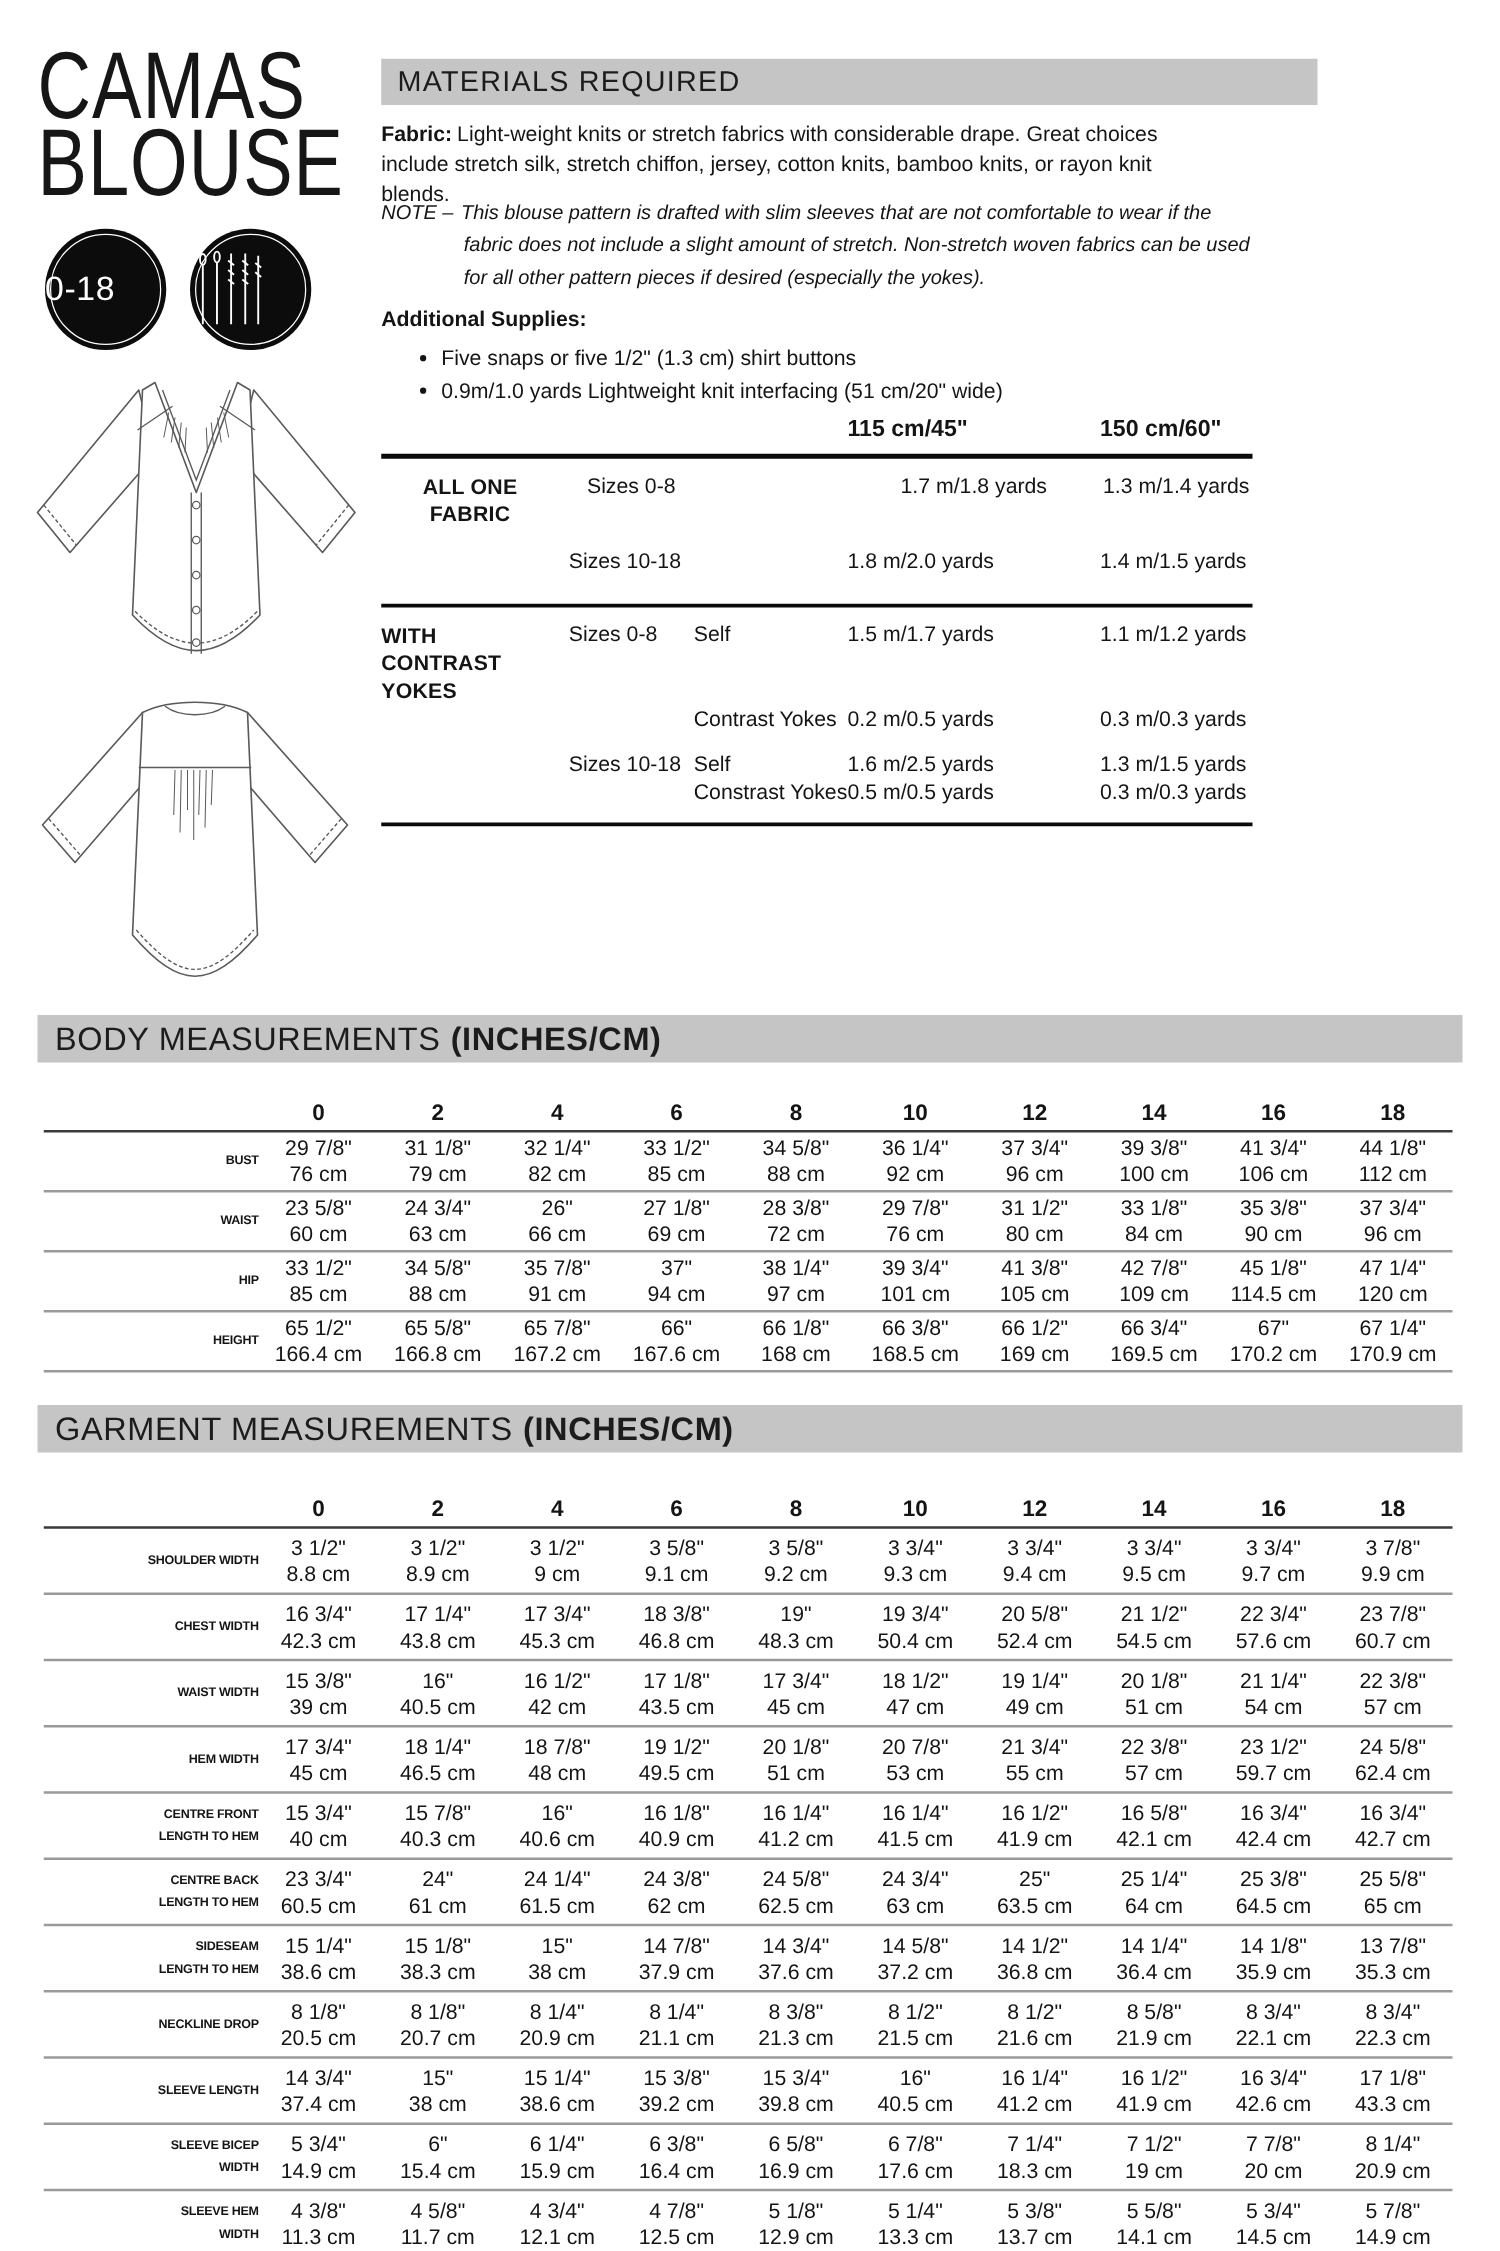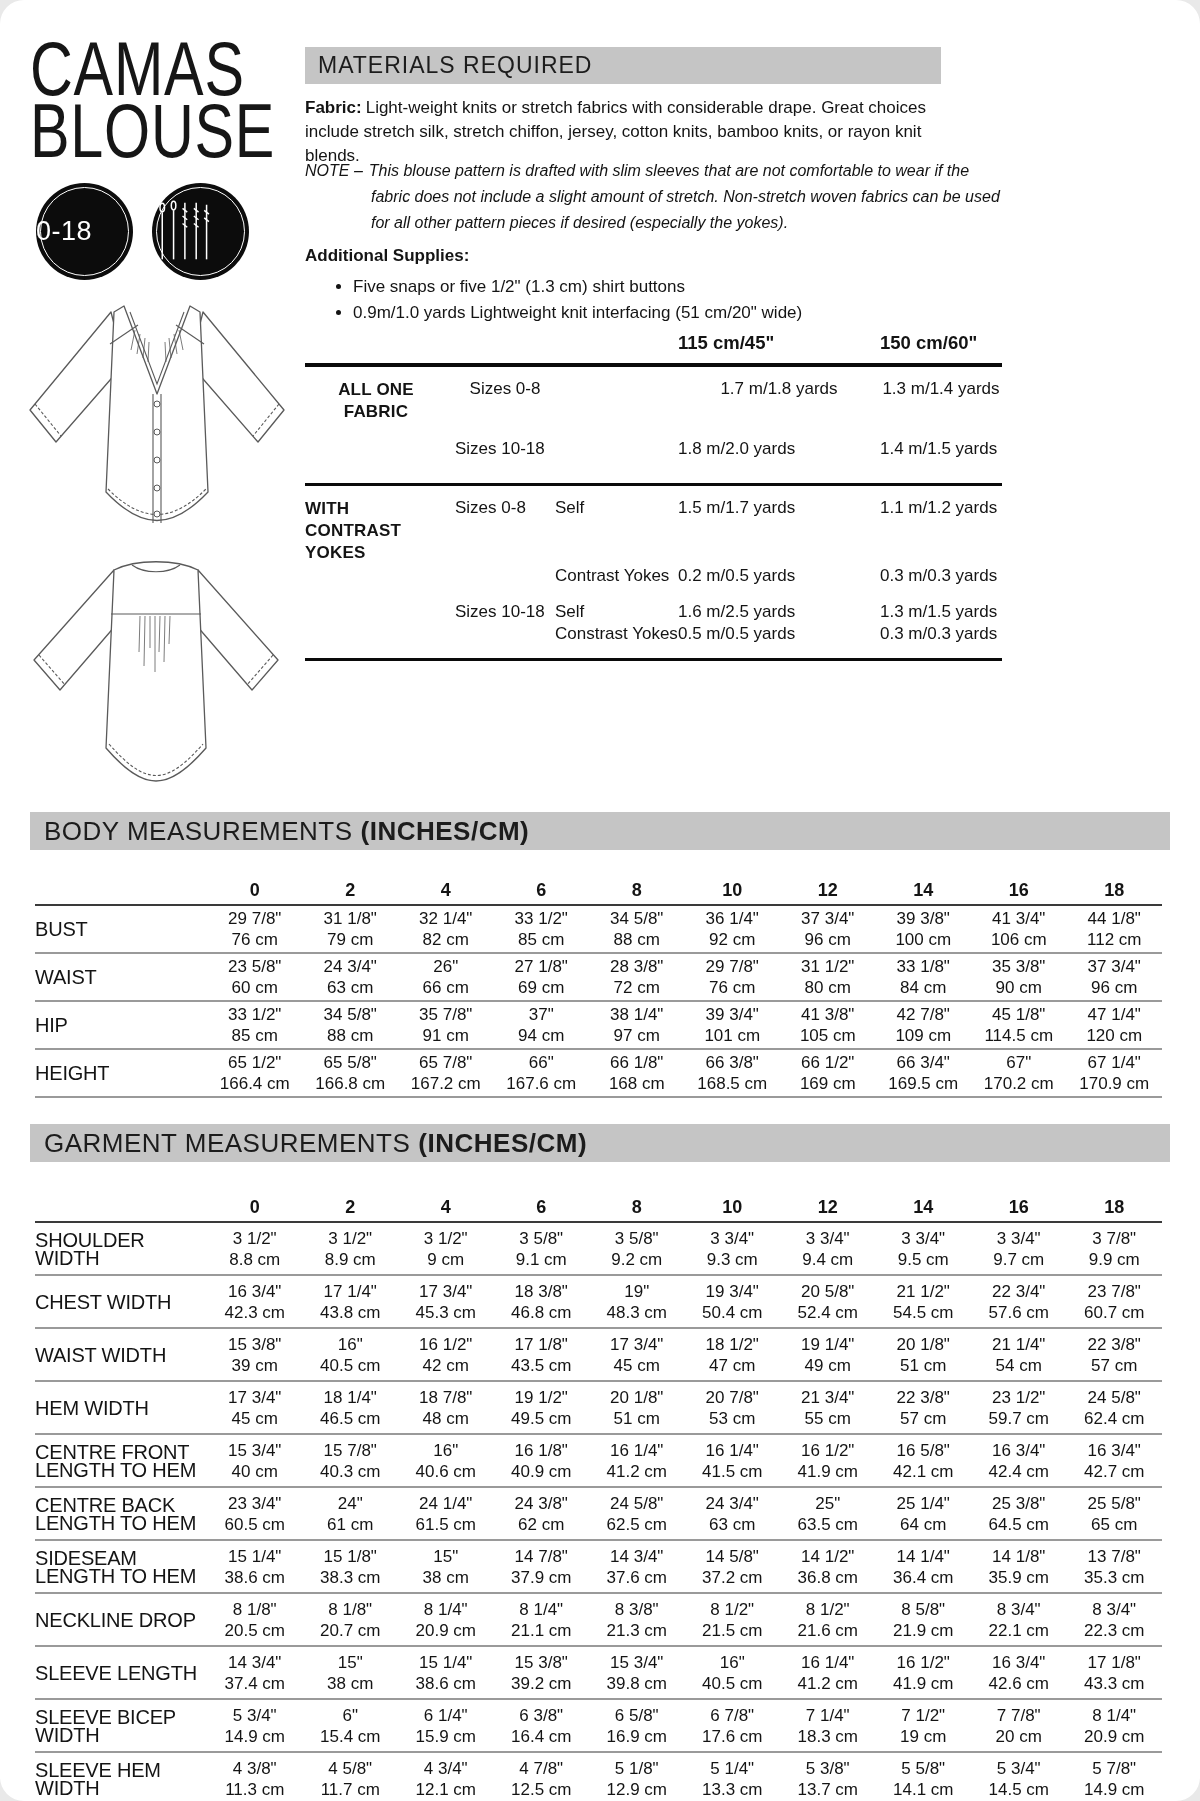--- a/index.html
+++ b/index.html
@@ -1,39 +1,38 @@
 <!DOCTYPE html>
 <html><head>
 <meta charset="utf-8">
 <style>
   * { margin:0; padding:0; box-sizing:border-box; }
   html,body { background:#e9e9e9; }
   .page {
     position:relative; width:1200px; height:1801px; background:#ffffff;
     font-family:"Liberation Sans", sans-serif; color:#141414; overflow:hidden;
     margin:0 auto;
-    border-radius:24px;
   }
   
   .brand { position:absolute; left:30px; top:38px; width:340px;
            transform:scaleX(0.78); transform-origin:top left; }
   .title-line { font-size:76px; line-height:62px; font-weight:300; letter-spacing:1px; color:#161616; }
   .badge { position:absolute; width:97px; height:97px; border-radius:50%;
            background:#0c0c0c; display:flex; align-items:center; justify-content:flex-start;
            outline:1.5px solid #fff; outline-offset:-5px; }
   .badge-sizes { left:36px; top:183px; color:#fff; font-size:27px; letter-spacing:.5px; }
   .badge-needles { left:152px; top:183px; }
   
   .illus { position:absolute; }
   .front-illus { left:2px; top:292px; }
   .back-illus  { left:16px; top:552px; }
   
   .materials { position:absolute; left:305px; top:0; width:700px; }
   .bar { background:#c5c5c5; color:#1c1c1c; display:flex; align-items:center; }
-  .mat-bar { position:absolute; top:47px; left:0; width:636px; height:37px;
+  .mat-bar { position:absolute; top:47px; left:0; width:749px; height:37px;
              font-size:23px; letter-spacing:1px; padding-left:13px; }
   .fabric { position:absolute; top:96px; left:0; width:672px; font-size:17px; line-height:24px; }
   .fabric b { margin-right:4px; }
   .note { position:absolute; top:158px; left:0; width:700px; font-size:16px; line-height:26px;
           font-style:italic; padding-left:66px; text-indent:-66px; }
   .note .note-label { margin-right:6px; }
   .supplies-h { position:absolute; top:246px; left:0; font-size:17px; font-weight:bold; }
   .supplies { position:absolute; top:274px; left:48px; font-size:17px; line-height:26px; list-style:disc; }
   
   .yardage { position:absolute; top:332px; left:0; width:697px; font-size:17px; }
@@ -50,21 +49,21 @@
   .body-bar { top:812px; }
   .garment-bar { top:1124px; }
   .mtable { position:absolute; left:35px; width:1127px; }
   .body-table { top:858px; }
   .garment-table { top:1170px; }
   .mrow { display:grid; grid-template-columns:172px repeat(10,1fr); align-items:center;
           border-bottom:2px solid #9a9a9a; }
   .mrow.mhead { border-bottom:2px solid #3a3a3a; min-height:30px; align-items:end; padding-bottom:3px; }
   .body-table .mrow { min-height:48px; }
   .garment-table .mrow { min-height:53px; }
-  .mlabel { font-weight:normal; font-size:20px; line-height:18px; white-space:pre-line; letter-spacing:-.2px; }
+  .mlabel { font-weight:bold; font-size:10px; line-height:18px; white-space:pre-line; letter-spacing:-.2px;text-align:right; }
   .mcell { text-align:center; font-size:17px; line-height:21px; white-space:pre-line; }
   .msize { font-weight:bold; font-size:18px; }
 </style>
 </head>
 <body>
 
 <div class="page">
 
   <div class="brand">
     <div class="title-line">CAMAS</div>

